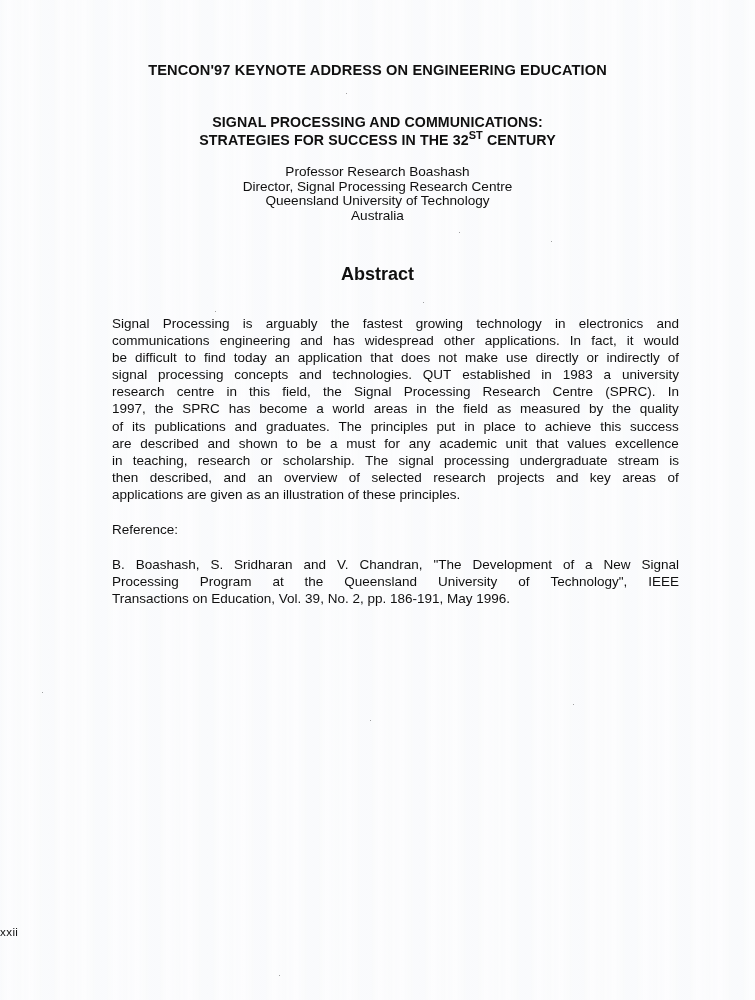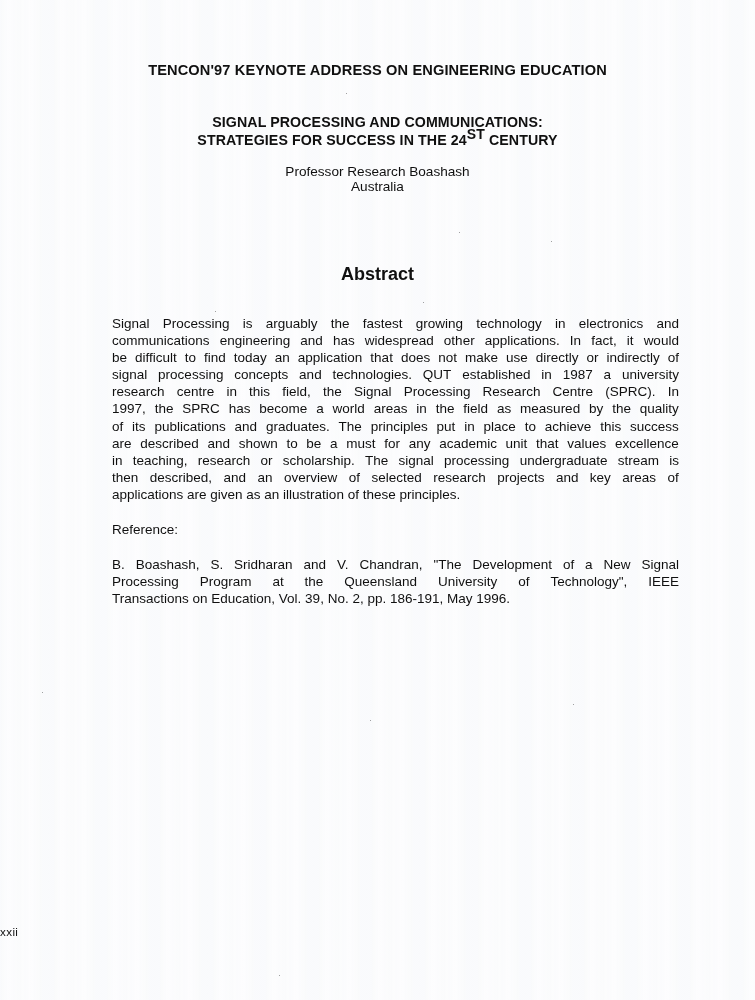--- a/index.html
+++ b/index.html
@@ -51,21 +51,21 @@
     text-align: center;
   }
   .subtitle-line {
     font-size: 14.2px;
     font-weight: bold;
     line-height: 17.5px;
     letter-spacing: 0.1px;
     white-space: nowrap;
   }
   .subtitle-line sup {
-    font-size: 14px;
+    font-size: 11px;
     vertical-align: super;
     line-height: 0;
     font-weight: bold;
   }
 
   
   .author-block {
     position: absolute;
     left: 0;
     top: 165px;
@@ -169,25 +169,27 @@
   <div class="speckle" style="left:215px; top:311px;"></div>
   <div class="speckle" style="left:42px; top:692px;"></div>
   <div class="speckle" style="left:370px; top:720px;"></div>
   <div class="speckle" style="left:573px; top:704px;"></div>
   <div class="speckle" style="left:279px; top:975px;"></div>
 
   <div class="doc-title">TENCON'97 KEYNOTE ADDRESS ON ENGINEERING EDUCATION</div>
 
   <div class="subtitle-block">
     <div class="subtitle-line">SIGNAL PROCESSING AND COMMUNICATIONS:</div>
-    <div class="subtitle-line"><span>STRATEGIES FOR SUCCESS IN THE 24</span><sup>ST</sup><span> CENTURY</span></div>
+    <div class="subtitle-line"><span>STRATEGIES FOR SUCCESS IN THE 32</span><sup>ST</sup><span> CENTURY</span></div>
   </div>
 
   <div class="author-block">
     <div class="author-line">Professor Research Boashash</div>
+    <div class="author-line">Director, Signal Processing Research Centre</div>
+    <div class="author-line">Queensland University of Technology</div>
     <div class="author-line">Australia</div>
   </div>
 
   <div class="abstract-heading">Abstract</div>
 
   <div class="text-column abstract-body">
       <div class="just-line">
         <span>Signal</span>
         <span>Processing</span>
         <span>is</span>
@@ -233,21 +235,21 @@
       </div>
       <div class="just-line">
         <span>signal</span>
         <span>processing</span>
         <span>concepts</span>
         <span>and</span>
         <span>technologies.</span>
         <span>QUT</span>
         <span>established</span>
         <span>in</span>
-        <span>1987</span>
+        <span>1983</span>
         <span>a</span>
         <span>university</span>
       </div>
       <div class="just-line">
         <span>research</span>
         <span>centre</span>
         <span>in</span>
         <span>this</span>
         <span>field,</span>
         <span>the</span>

